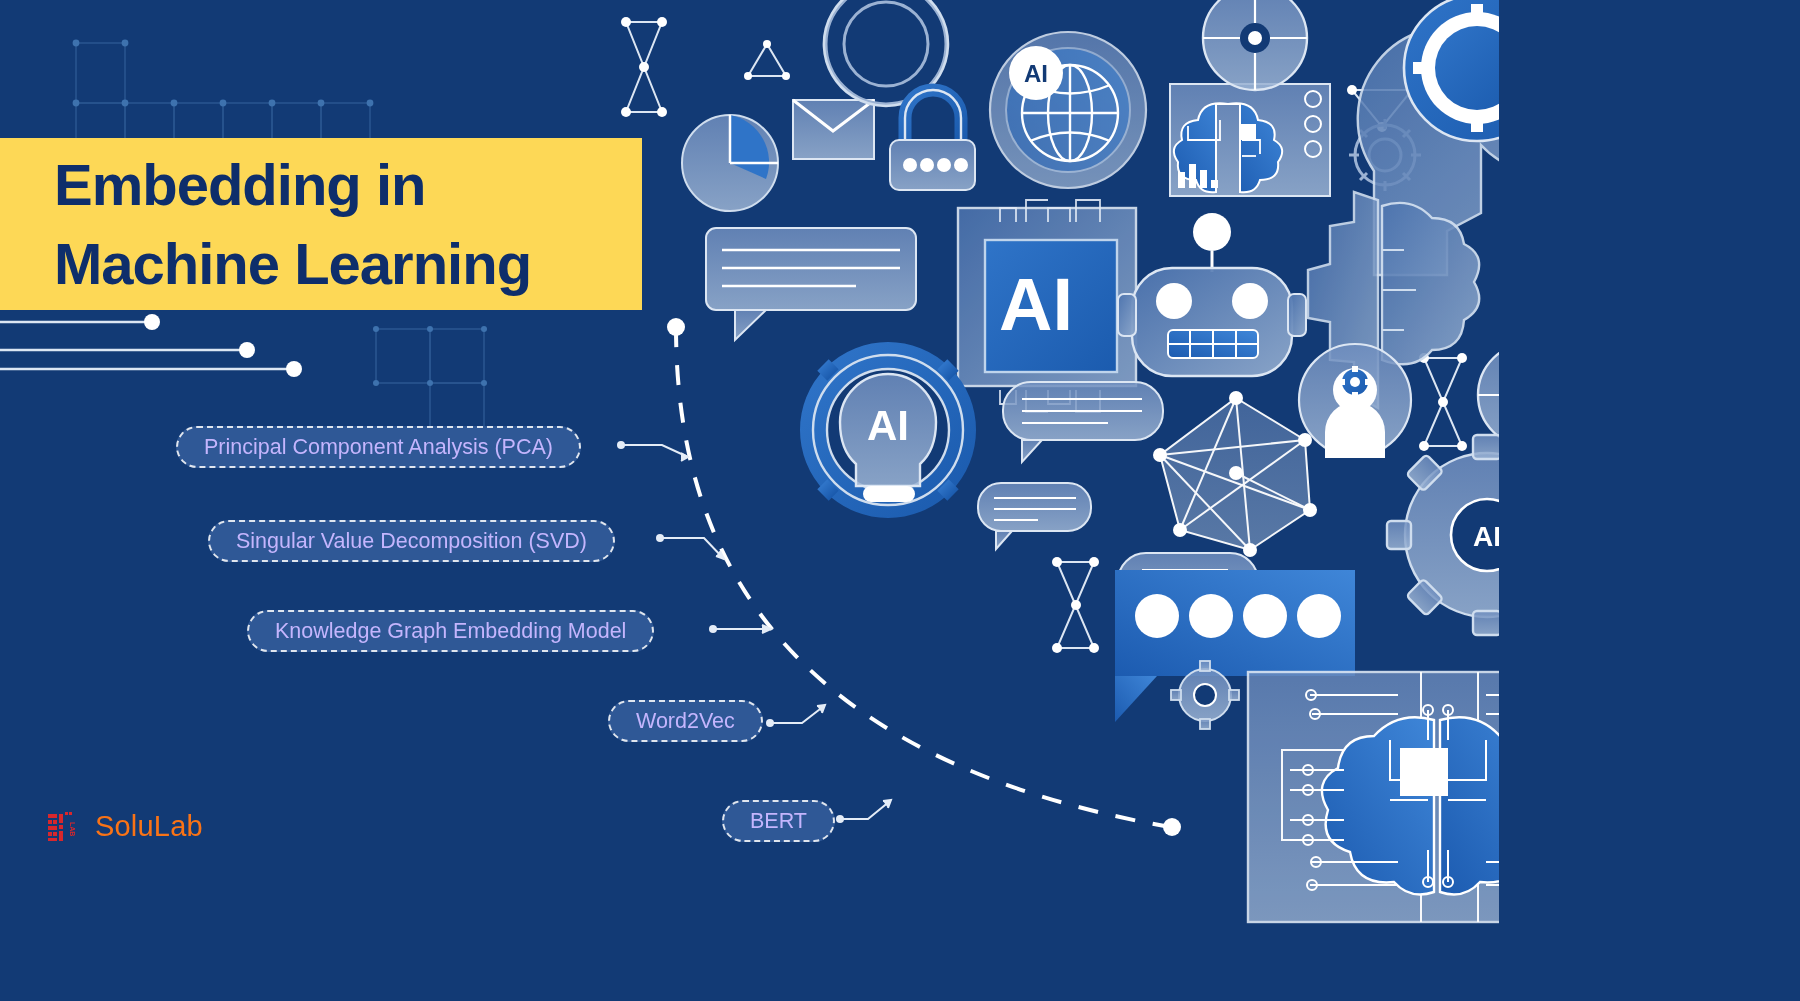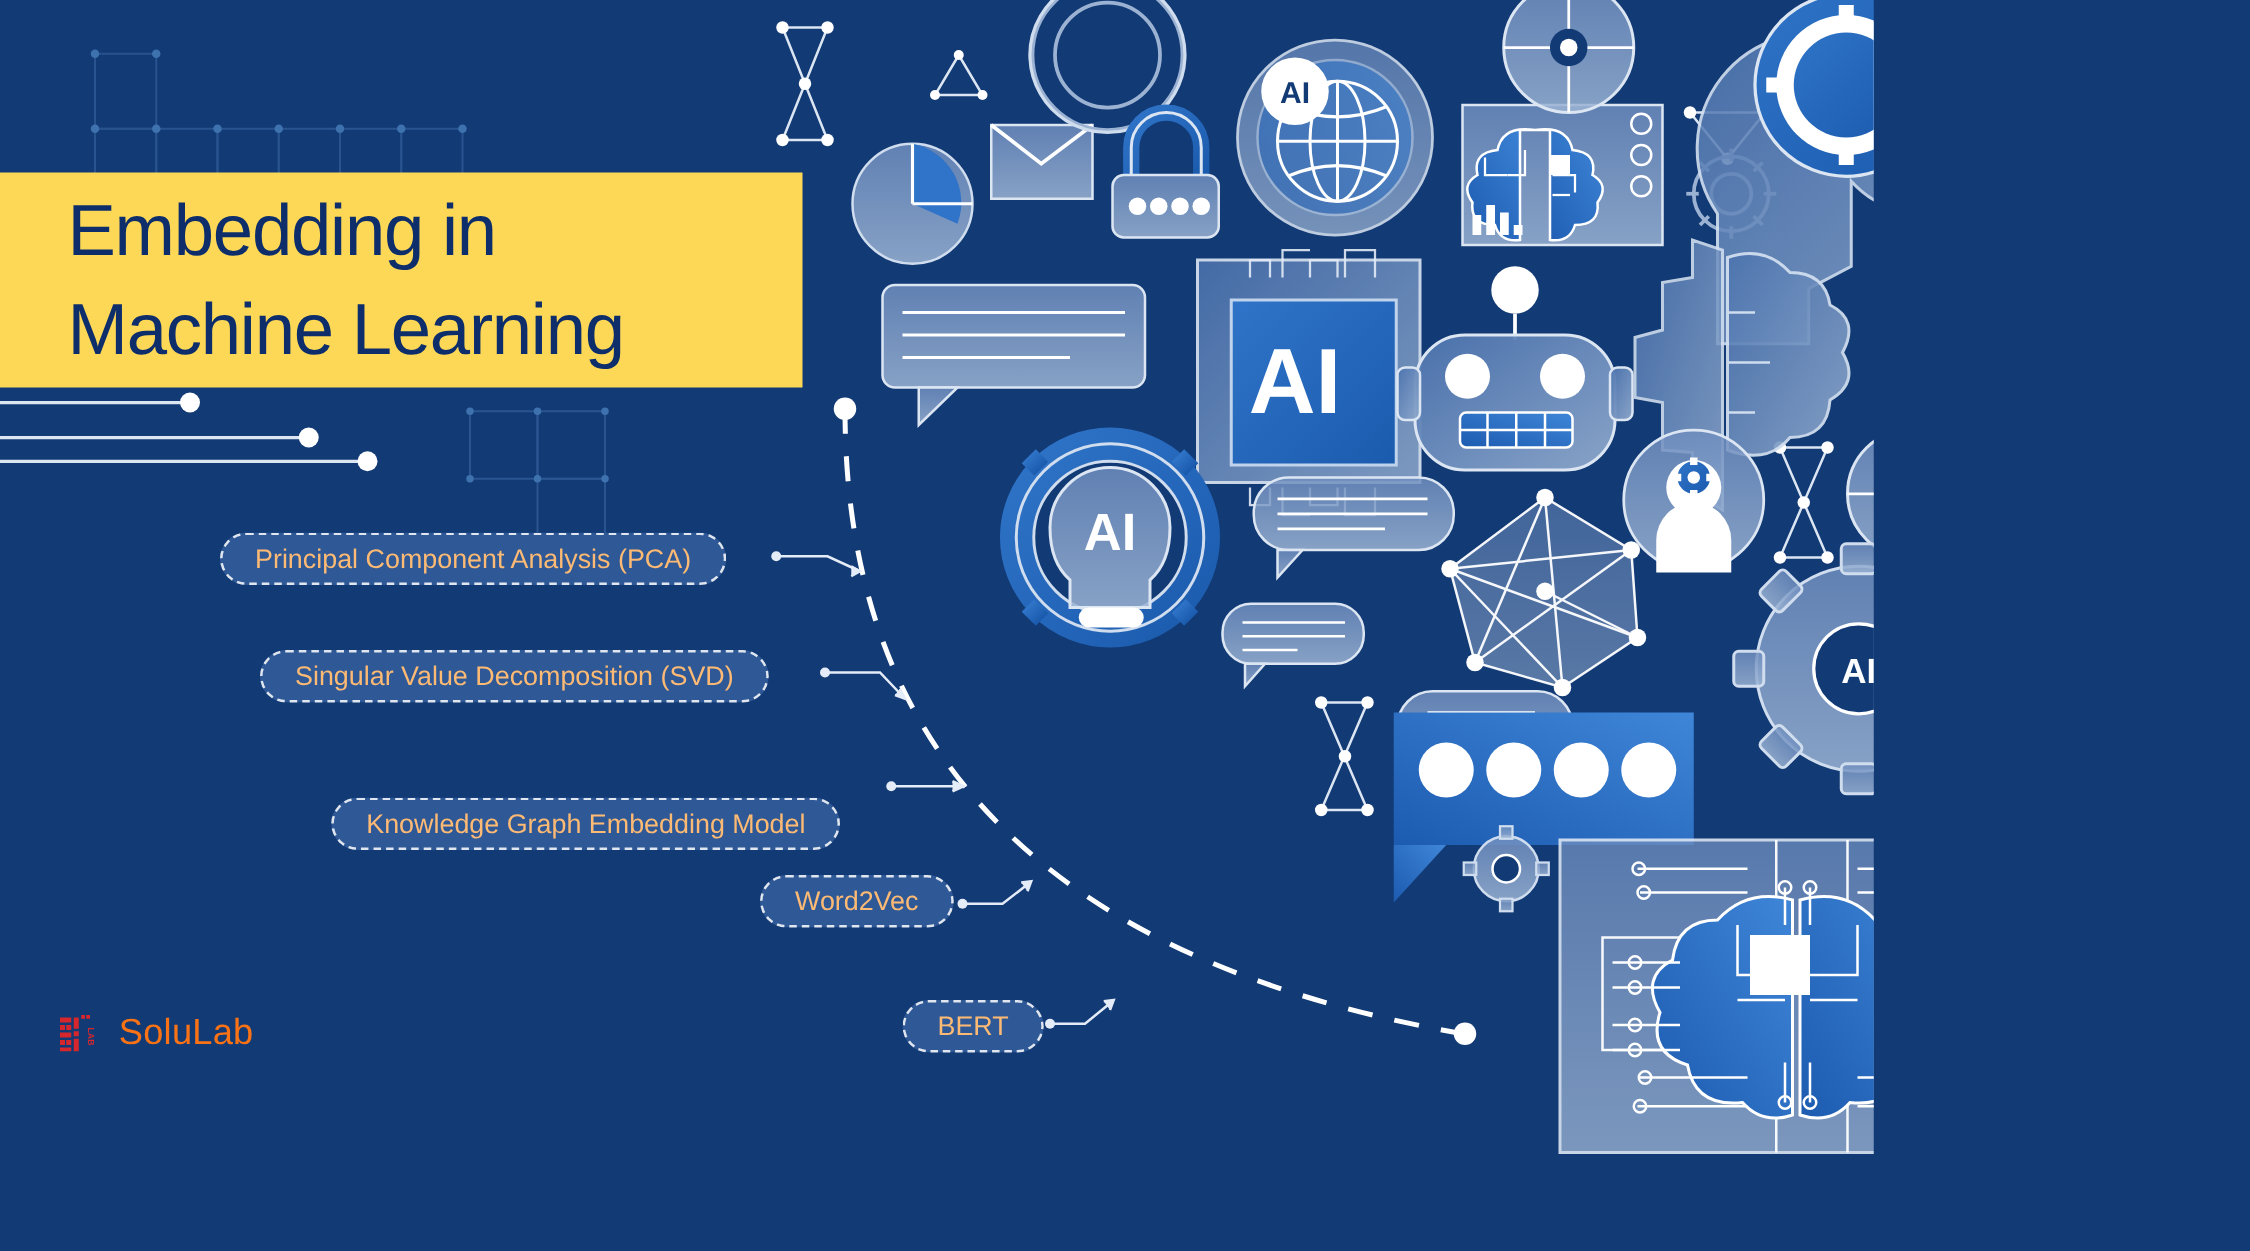--- a/index.html
+++ b/index.html
@@ -19,35 +19,35 @@
   
   .banner{
     position:absolute;left:0;top:138px;width:642px;height:172px;
     background:#FDD856;
     display:flex;flex-direction:column;justify-content:center;
     box-sizing:border-box;padding-left:54px;
     z-index:12;
   }
   .banner .line{
     color:#0E2E6B;
-    font-weight:normal;
+    font-weight:bold;
     font-size:58px;
     line-height:79px;
     letter-spacing:-1px;
     white-space:nowrap;
   }
 
   
   .pill{
     position:absolute;
     box-sizing:border-box;
     background:#2F5896;
     border:2px dashed rgba(255,255,255,.85);
     border-radius:40px;
-    color:#fdba74;
+    color:#c4b5fd;
     font-size:21.5px;
     display:flex;align-items:center;justify-content:center;
     padding:0 26px;
     height:42px;
     white-space:nowrap;
     z-index:14;
   }
 
   
   .logo{
@@ -610,21 +610,21 @@
     <div class="line">Embedding in</div>
     <div class="line">Machine Learning</div>
   </div>
 
   <div class="pill" style="left:176px;top:426px;">
     <span>Principal Component Analysis (PCA)</span>
   </div>
   <div class="pill" style="left:208px;top:520px;align-items:center;">
     <span>Singular Value Decomposition (SVD)</span>
   </div>
-  <div class="pill" style="left:265px;top:610px;margin-top:28px;">
+  <div class="pill" style="left:247px;top:610px;">
     <span>Knowledge Graph Embedding Model</span>
   </div>
   <div class="pill" style="left:608px;top:700px;align-items:center;">
     <span>Word2Vec</span>
   </div>
   <div class="pill" style="left:722px;top:800px;">
     <span>BERT</span>
   </div>
 
   <div class="logo">

